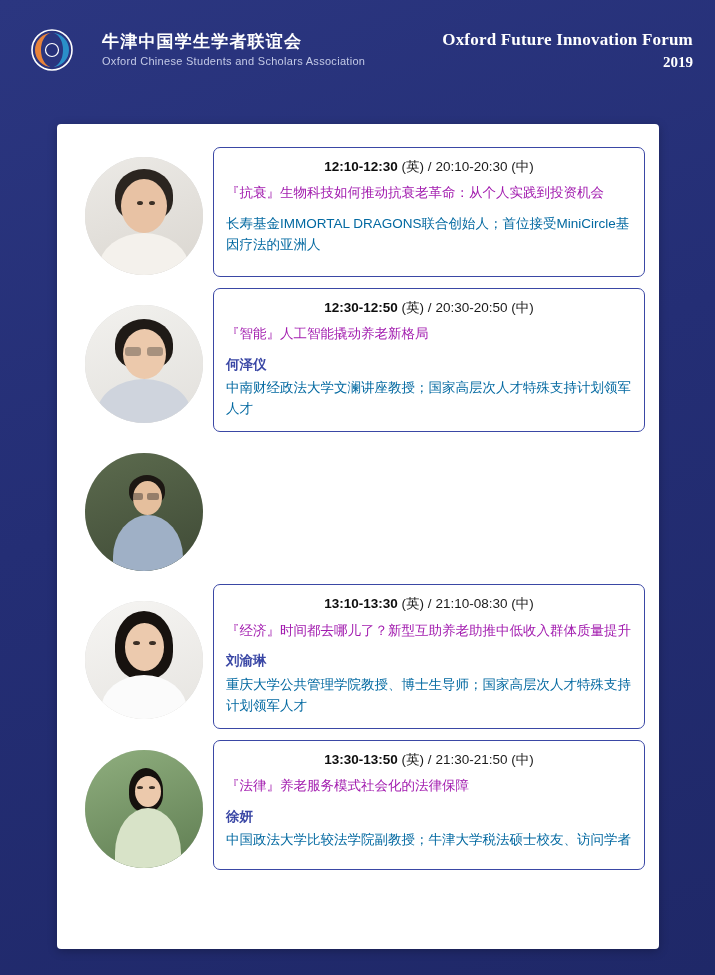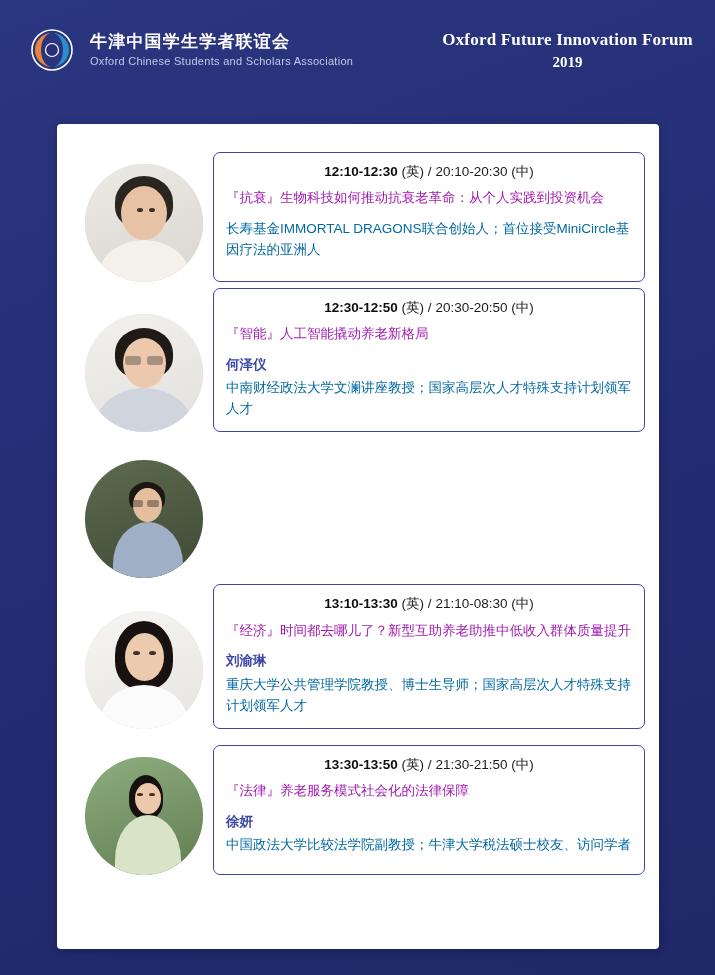--- a/index.html
+++ b/index.html
@@ -27,21 +27,21 @@
     height: 100px;
     display: flex;
     align-items: center;
     justify-content: space-between;
     padding: 0 22px 0 30px;
     box-sizing: border-box;
   }
   .brand {
     display: flex;
     align-items: center;
-    gap: 16px;
+    gap: 28px;
   }
   .logo {
     width: 44px;
     height: 44px;
     flex: 0 0 44px;
     position: relative;
   }
   .logo svg { display: block; }
   .brand-text {
     display: flex;
@@ -55,21 +55,21 @@
     font-weight: bold;
     letter-spacing: 1.2px;
   }
   .brand-en {
     color: #c3c9e6;
     font-size: 11px;
     letter-spacing: 0.3px;
     margin-top: 3px;
   }
   .event {
-    text-align: center;
+    text-align: right;
     color: #ffffff;
     font-family: "Liberation Serif", serif;
   }
   .event-title {
     font-size: 17px;
     font-weight: bold;
     letter-spacing: 0.2px;
   }
   .event-year {
     font-size: 15px;
@@ -90,21 +90,21 @@
     padding: 18px 14px 10px 14px;
     overflow: hidden;
   }
   .sessions {
     display: flex;
     flex-direction: column;
     gap: 6px;
   }
   .session {
     display: flex;
-    align-items: flex-end;
+    align-items: center;
     gap: 10px;
     min-height: 140px;
   }
   .portrait {
     width: 118px;
     height: 118px;
     flex: 0 0 118px;
     border-radius: 50%;
     overflow: hidden;
     position: relative;

